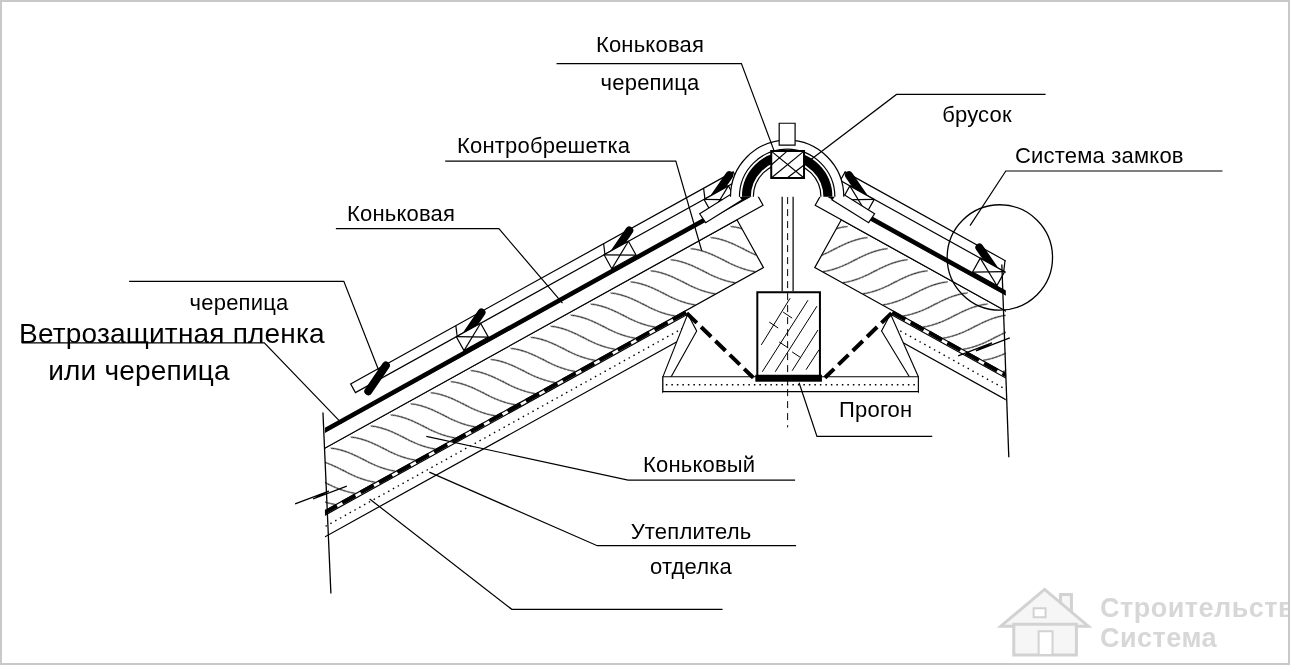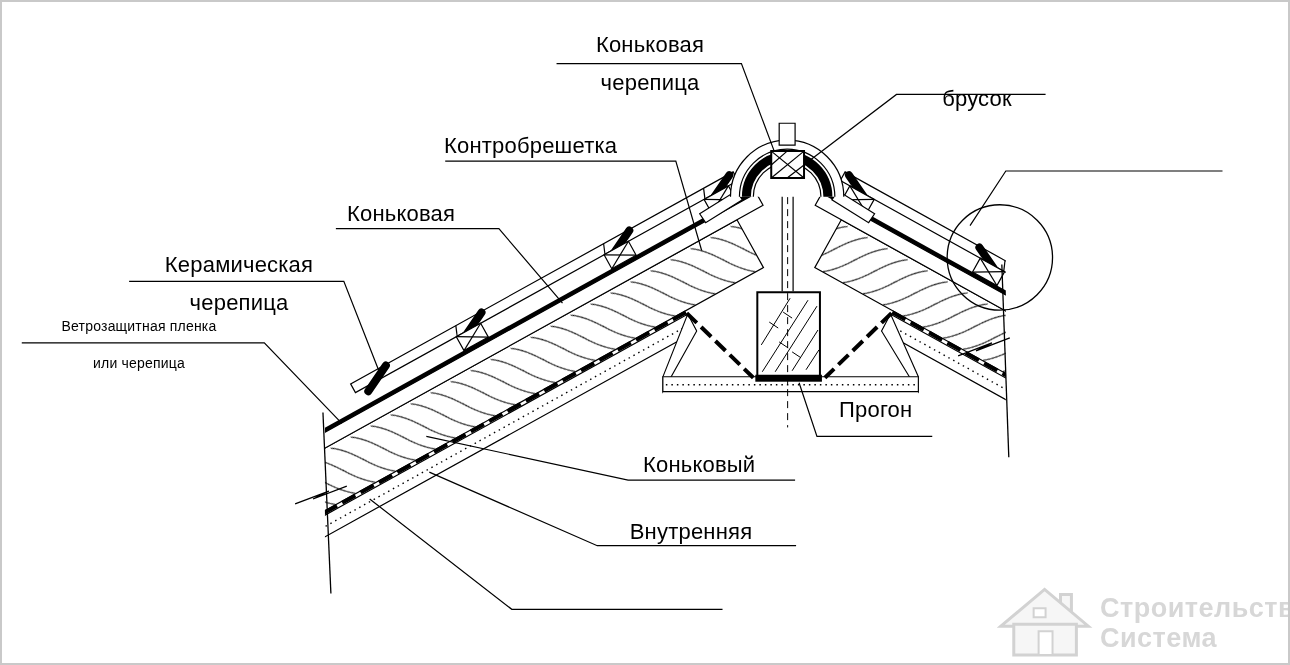--- a/index.html
+++ b/index.html
@@ -7,21 +7,21 @@
     position:relative;width:1290px;height:665px;background:#ffffff;
     border:2px solid #c9c9c9;box-sizing:border-box;overflow:hidden;
     font-family:"Liberation Sans", sans-serif;
   }
   .diagram-svg{position:absolute;left:0;top:0;width:100%;height:100%;}
   .lbl{
     position:absolute;color:#000;font-size:22px;line-height:1.15;
     white-space:nowrap;letter-spacing:0.2px;
   }
   .lbl.center{text-align:center;}
-  .lbl.small{font-size:14px;}
+  .lbl.small{font-size:28px;}
   .wm-text{
     position:absolute;color:#d7d7d7;font-size:27px;line-height:1.05;
     font-weight:bold;letter-spacing:0.5px;
   }
   svg line, svg path, svg polyline, svg rect, svg circle, svg ellipse, svg polygon{
     vector-effect:non-scaling-stroke;
   }
 </style>
 </head>
 <body>
@@ -177,36 +177,37 @@
       <polygon points="1003,628 1047,591 1091,628"></polygon>
       <rect x="1016" y="626" width="63" height="31"></rect>
       <rect x="1041" y="633" width="14" height="24" fill="#ffffff" stroke-width="2"></rect>
       <rect x="1036" y="610" width="12" height="9" fill="#ffffff" stroke-width="2"></rect>
     </g>
   </svg>
 
   <div class="lbl center" style="left:548px;top:30px;width:200px">Коньковая</div>
   <div class="lbl center" style="left:548px;top:68px;width:200px">черепица</div>
 
-  <div class="lbl center" style="left:875px;top:84px;width:200px">брусок</div>
-
-
-  <div class="lbl" style="left:442px;top:131px">Контробрешетка</div>
+  <div class="lbl center" style="left:875px;top:100px;width:200px">брусок</div>
+
+  <div class="lbl" style="left:1013px;top:141px">Система замков</div>
+
+  <div class="lbl" style="left:455px;top:131px">Контробрешетка</div>
 
   <div class="lbl" style="left:345px;top:199px">Коньковая</div>
 
-  <div class="lbl center" style="left:137px;top:250px;width:200px">Керамическая</div>
   <div class="lbl center" style="left:137px;top:288px;width:200px">черепица</div>
 
   <div class="lbl small center" style="left:17px;top:316px;width:240px">Ветрозащитная пленка</div>
   <div class="lbl small center" style="left:17px;top:353px;width:240px">или черепица</div>
 
   <div class="lbl" style="left:837px;top:395px">Прогон</div>
 
   <div class="lbl" style="left:641px;top:450px">Коньковый</div>
 
-  <div class="lbl center" style="left:589px;top:517px;width:200px">Внутренняя</div>
+  <div class="lbl center" style="left:589px;top:517px;width:200px">Утеплитель</div>
+  <div class="lbl center" style="left:589px;top:552px;width:200px">отделка</div>
 
 
   <div class="wm-text" style="left:1098px;top:592px">Строительство</div>
   <div class="wm-text" style="left:1098px;top:622px">Система</div>
 
 </div>
 
 </body></html>

